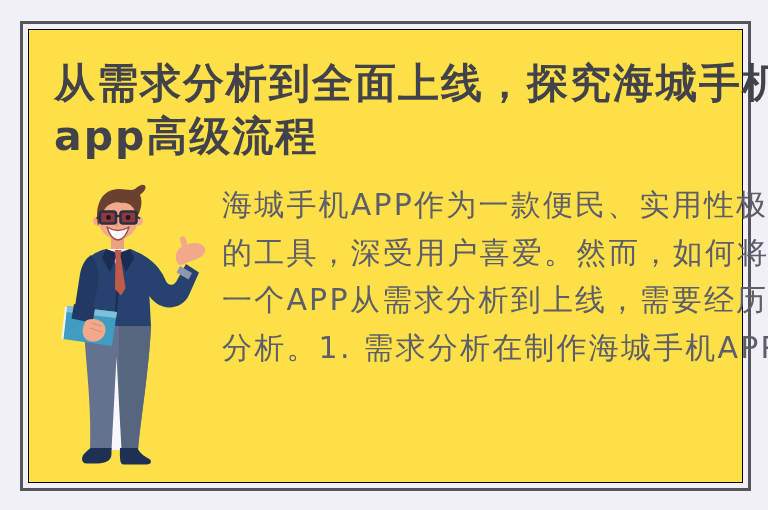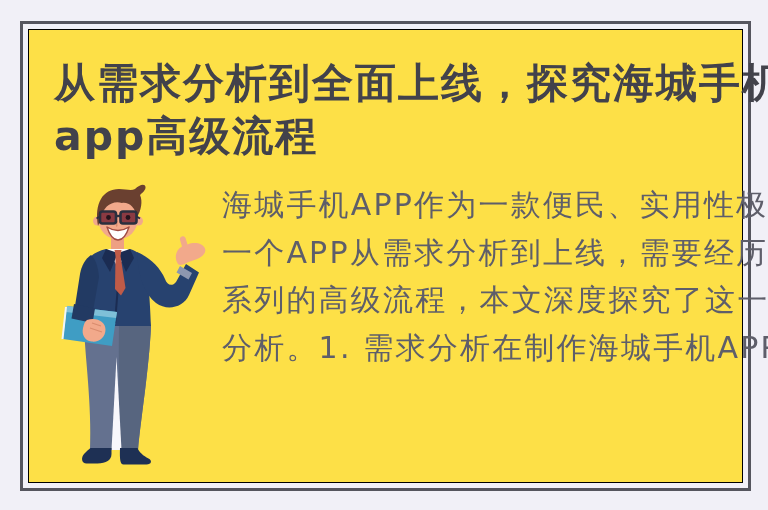--- a/index.html
+++ b/index.html
@@ -120,20 +120,20 @@
           <path d="M52,158 L61,161 M50,163 L62,167" stroke="#d98c6e" stroke-width="1.2" fill="none"></path>
 
           <path d="M97,87 C109,92 120,102 125,114 C127,120 132,122 136,117 L146,99 L159,107.5 L149,130 C143,143 127,146 116,138 C104,129 98,110 97,87 Z" fill="#27426f"></path>
           <polygon points="140,101 152,108 148.5,114.5 136.5,107.5" fill="#8d97af"></polygon>
           <path d="M138,99 C134,93 135.5,85 142,81.5 L140,75 C139,71.5 144,69.5 145.5,73 L147.5,79.5 C155,76.5 163,78.5 165,83.5 C166.8,88.5 161,93.5 153,95.5 C146,97.5 141,102 138,99 Z" fill="#f2a98b"></path>
         </svg>
       </div>
 
       <div class="article-body">
         <span class="body-line">海城手机APP作为一款便民、实用性极强</span>
+        <span class="body-line">的工具，深受用户喜爱。然而，如何将</span>
         <span class="body-line">一个APP从需求分析到上线，需要经历一</span>
-        <span class="body-line">系列的高级流程，本文深度探究了这一</span>
         <span class="body-line">分析。1. 需求分析在制作海城手机APP</span>
       </div>
 
     </div>
   </div>
 </div>
 
 </body></html>

